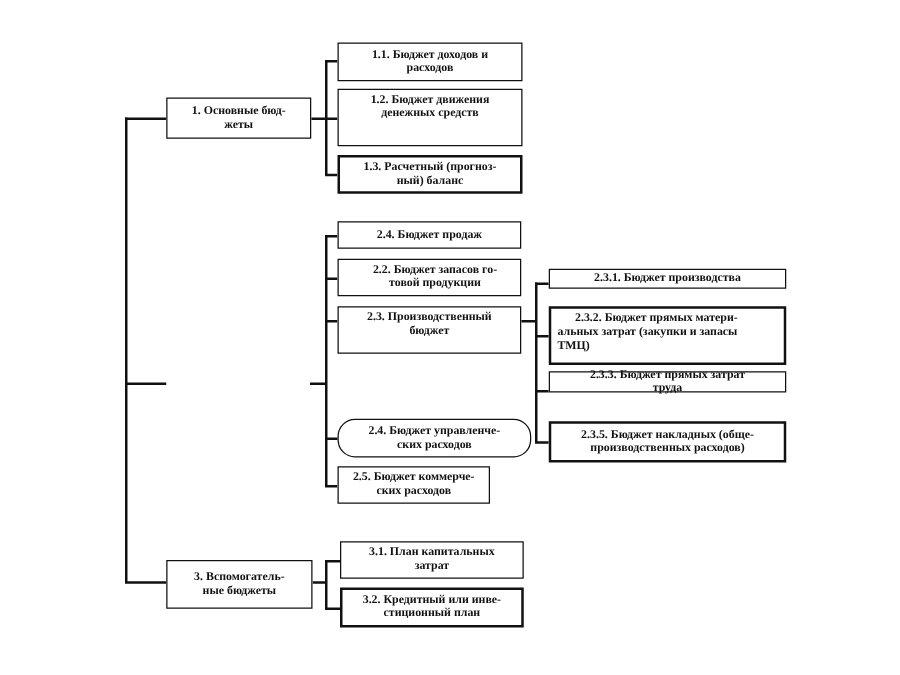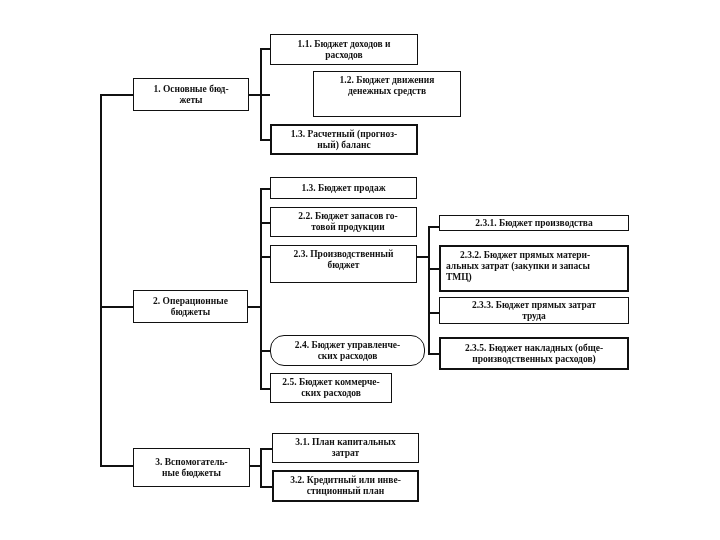--- a/index.html
+++ b/index.html
@@ -25,33 +25,33 @@
   .hline,.vline{position:absolute;background:#111;}
   .hline{height:1.5px;}
   .vline{width:1.5px;}
 
   
   .b1{left:133px;top:78px;width:116px;height:33px;}
   .b2{left:133px;top:290px;width:115px;height:33px;}
   .b3{left:133px;top:448px;width:117px;height:39px;}
   
   .b11{left:270px;top:34px;width:148px;height:31px;}
-  .b12{left:270px;top:71px;width:148px;height:46px;margin-left:43px;}
+  .b12{left:270px;top:71px;width:148px;height:46px;}
   .b13{left:270px;top:124px;width:148px;height:31px;}
   .b21{left:270px;top:177px;width:147px;height:22px;}
   .b22{left:270px;top:207px;width:147px;height:30px;padding-left:12px;}
   .b23{left:270px;top:245px;width:147px;height:38px;}
   .b24{left:270px;top:335px;width:155px;height:31px;border-radius:14px;}
   .b25{left:270px;top:373px;width:122px;height:30px;}
   .b31{left:272px;top:433px;width:147px;height:30px;}
   .b32{left:272px;top:470px;width:147px;height:32px;}
   
   .b231{left:439px;top:215px;width:190px;height:16px;}
   .b232{left:439px;top:245px;width:190px;height:47px;}
-  .b233{left:439px;top:297px;width:190px;height:27px;}
+  .b233{left:439px;top:297px;width:190px;height:17px;}
   .b235{left:439px;top:337px;width:190px;height:33px;}
 
   
   .trunk-left {left:100px;top:94px;height:372px;}
   .stub-b1    {left:100px;top:94px;width:33px;}
   .stub-b2    {left:100px;top:306px;width:33px;}
   .stub-b3    {left:100px;top:465px;width:33px;}
   .link-b1    {left:249px;top:94px;width:21px;}
   .trunk1     {left:260px;top:48px;height:92px;}
   .stub-11    {left:260px;top:48px;width:10px;}
@@ -104,33 +104,31 @@
 
   <div class="hline link-b23"></div>
   <div class="vline trunk4"></div>
   <div class="hline stub-231"></div>
   <div class="hline stub-232"></div>
   <div class="hline stub-233"></div>
   <div class="hline stub-235"></div>
 
   <div class="node b1">1. Основные бюд-
 жеты</div>
-  <div class="node b2">2. Операционные
-бюджеты</div>
   <div class="node b3">3. Вспомогатель-
 ные бюджеты</div>
 
   <div class="node b11">1.1. Бюджет доходов и
 расходов</div>
   <div class="node b12 top">1.2. Бюджет движения
 денежных средств</div>
   <div class="node b13 thick">1.3. Расчетный (прогноз-
 ный) баланс</div>
 
-  <div class="node b21">1.3. Бюджет продаж</div>
+  <div class="node b21">2.4. Бюджет продаж</div>
   <div class="node b22">2.2. Бюджет запасов го-
 товой продукции</div>
   <div class="node b23 top">2.3. Производственный
 бюджет</div>
   <div class="node b24">2.4. Бюджет управленче-
 ских расходов</div>
   <div class="node b25">2.5. Бюджет коммерче-
 ских расходов</div>
 
   <div class="node b231">2.3.1. Бюджет производства</div>

